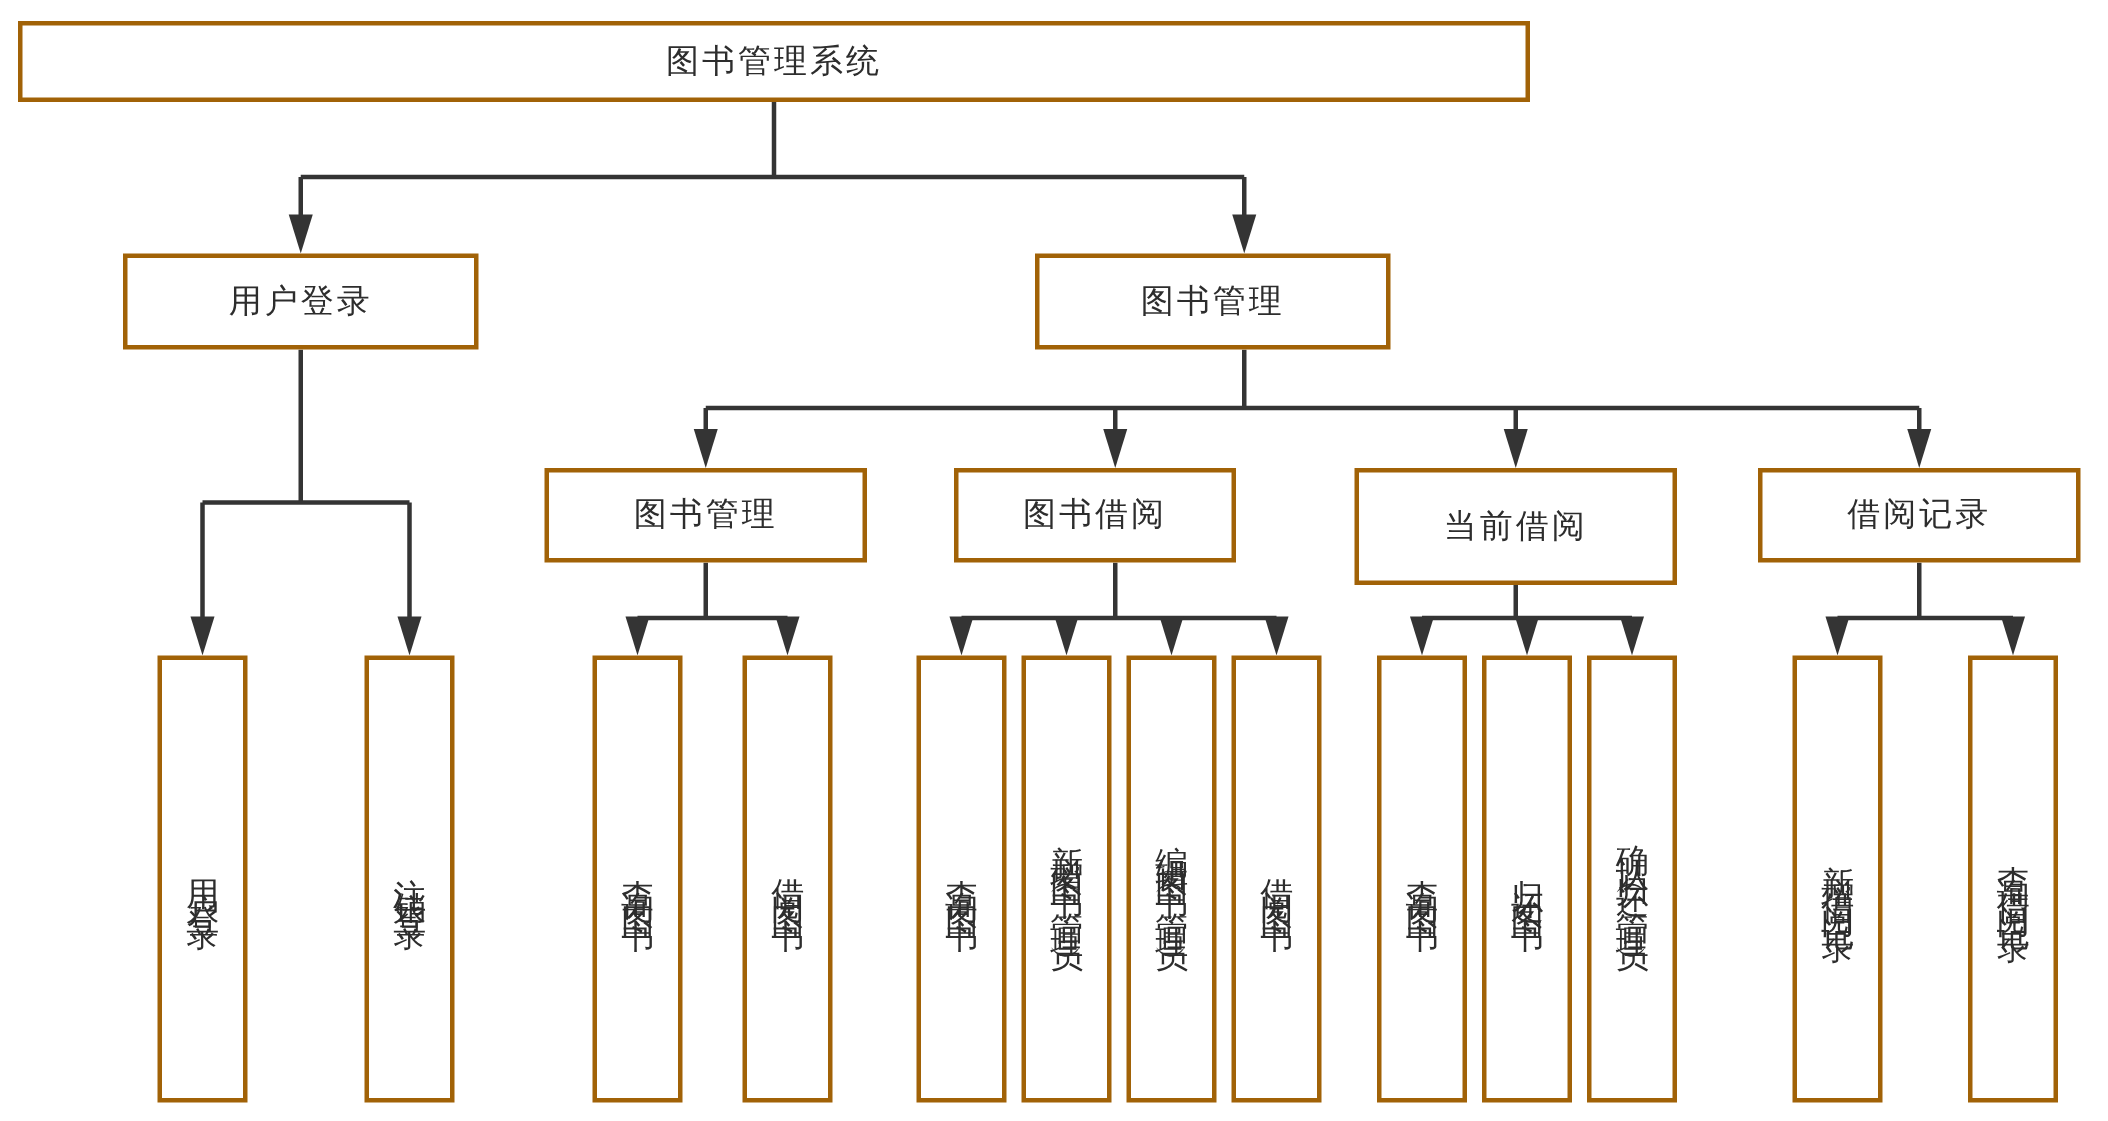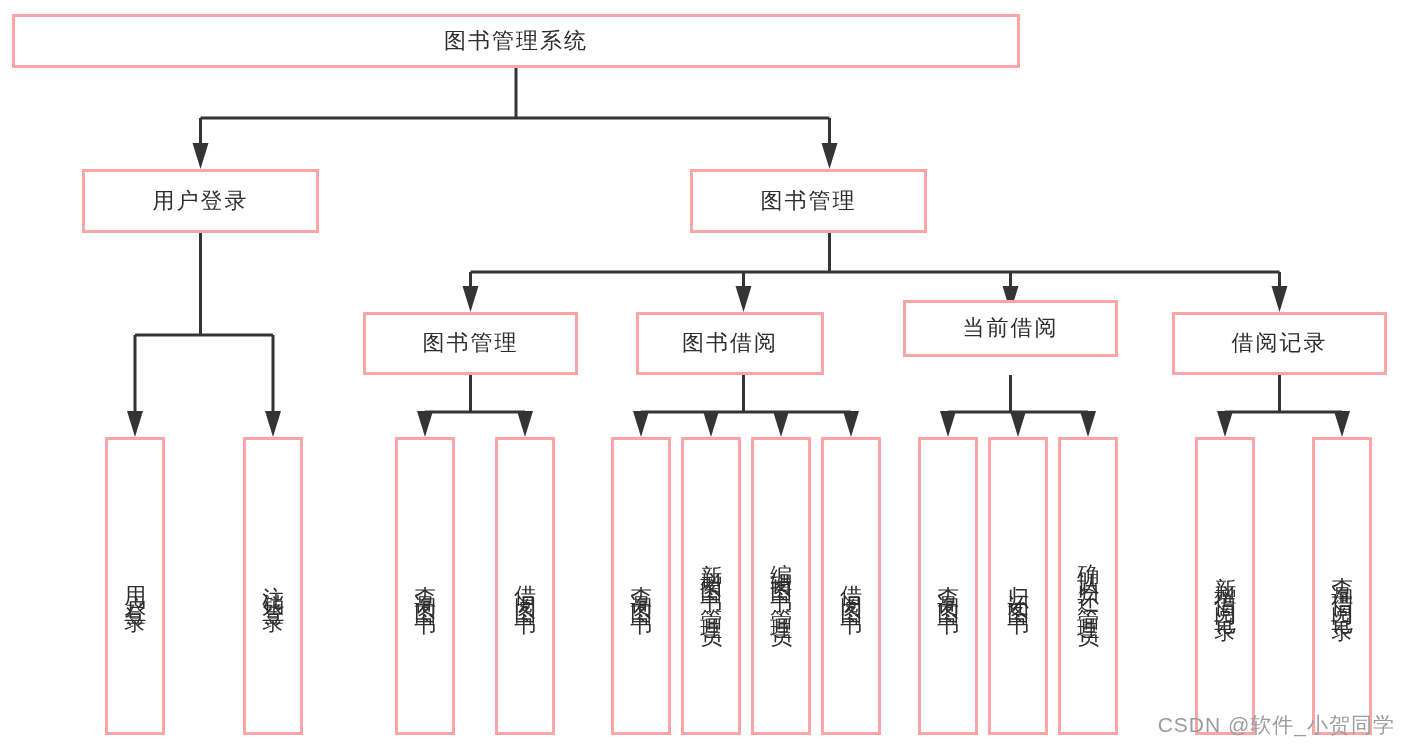--- a/index.html
+++ b/index.html
@@ -1,19 +1,19 @@
 <!DOCTYPE html>
 <html><head>
 <meta charset="utf-8">
 <style>
   html,body{margin:0;padding:0;background:#ffffff;}
   body{font-family:"Liberation Sans",sans-serif;}
   .canvas{position:relative;width:1405px;height:747px;background:#ffffff;overflow:hidden;}
   .connectors{position:absolute;left:0;top:0;z-index:1;}
-  .node{position:absolute;box-sizing:border-box;border:3px solid #fca5a5;background:#ffffff;
+  .node{position:absolute;box-sizing:border-box;border:3px solid #a16207;background:#ffffff;
         display:flex;align-items:center;justify-content:center;z-index:2;}
   .lbl{font-size:22px;color:#2d2d2d;letter-spacing:2px;white-space:nowrap;line-height:1.2;}
   .leaf .lbl{writing-mode:vertical-rl;text-orientation:mixed;letter-spacing:9px;font-size:22px;}
   .watermark{position:absolute;right:10px;bottom:8px;z-index:5;font-size:21px;
              color:#9c9c9c;letter-spacing:1px;white-space:nowrap;}
 </style>
 </head>
 <body>
 
 <div class="canvas">
@@ -86,21 +86,21 @@
   <div class="node" style="left:690px;top:169px;width:237px;height:64px">
     <span class="lbl">图书管理</span>
   </div>
 
   <div class="node" style="left:363px;top:312px;width:215px;height:63px">
     <span class="lbl">图书管理</span>
   </div>
   <div class="node" style="left:636px;top:312px;width:188px;height:63px">
     <span class="lbl">图书借阅</span>
   </div>
-  <div class="node" style="left:903px;top:300px;width:215px;height:57px">
+  <div class="node" style="left:903px;top:312px;width:215px;height:78px">
     <span class="lbl">当前借阅</span>
   </div>
   <div class="node" style="left:1172px;top:312px;width:215px;height:63px">
     <span class="lbl">借阅记录</span>
   </div>
 
   <div class="node leaf" style="left:105px;top:437px;width:60px;height:298px">
     <span class="lbl">用户登录</span>
   </div>
   <div class="node leaf" style="left:243px;top:437px;width:60px;height:298px">
@@ -137,14 +137,13 @@
     <span class="lbl">确认归还（管理员）</span>
   </div>
 
   <div class="node leaf" style="left:1195px;top:437px;width:60px;height:298px">
     <span class="lbl">新增借阅记录</span>
   </div>
   <div class="node leaf" style="left:1312px;top:437px;width:60px;height:298px">
     <span class="lbl">查询借阅记录</span>
   </div>
 
-  <div class="watermark">CSDN @软件_小贺同学</div>
 </div>
 
 </body></html>

